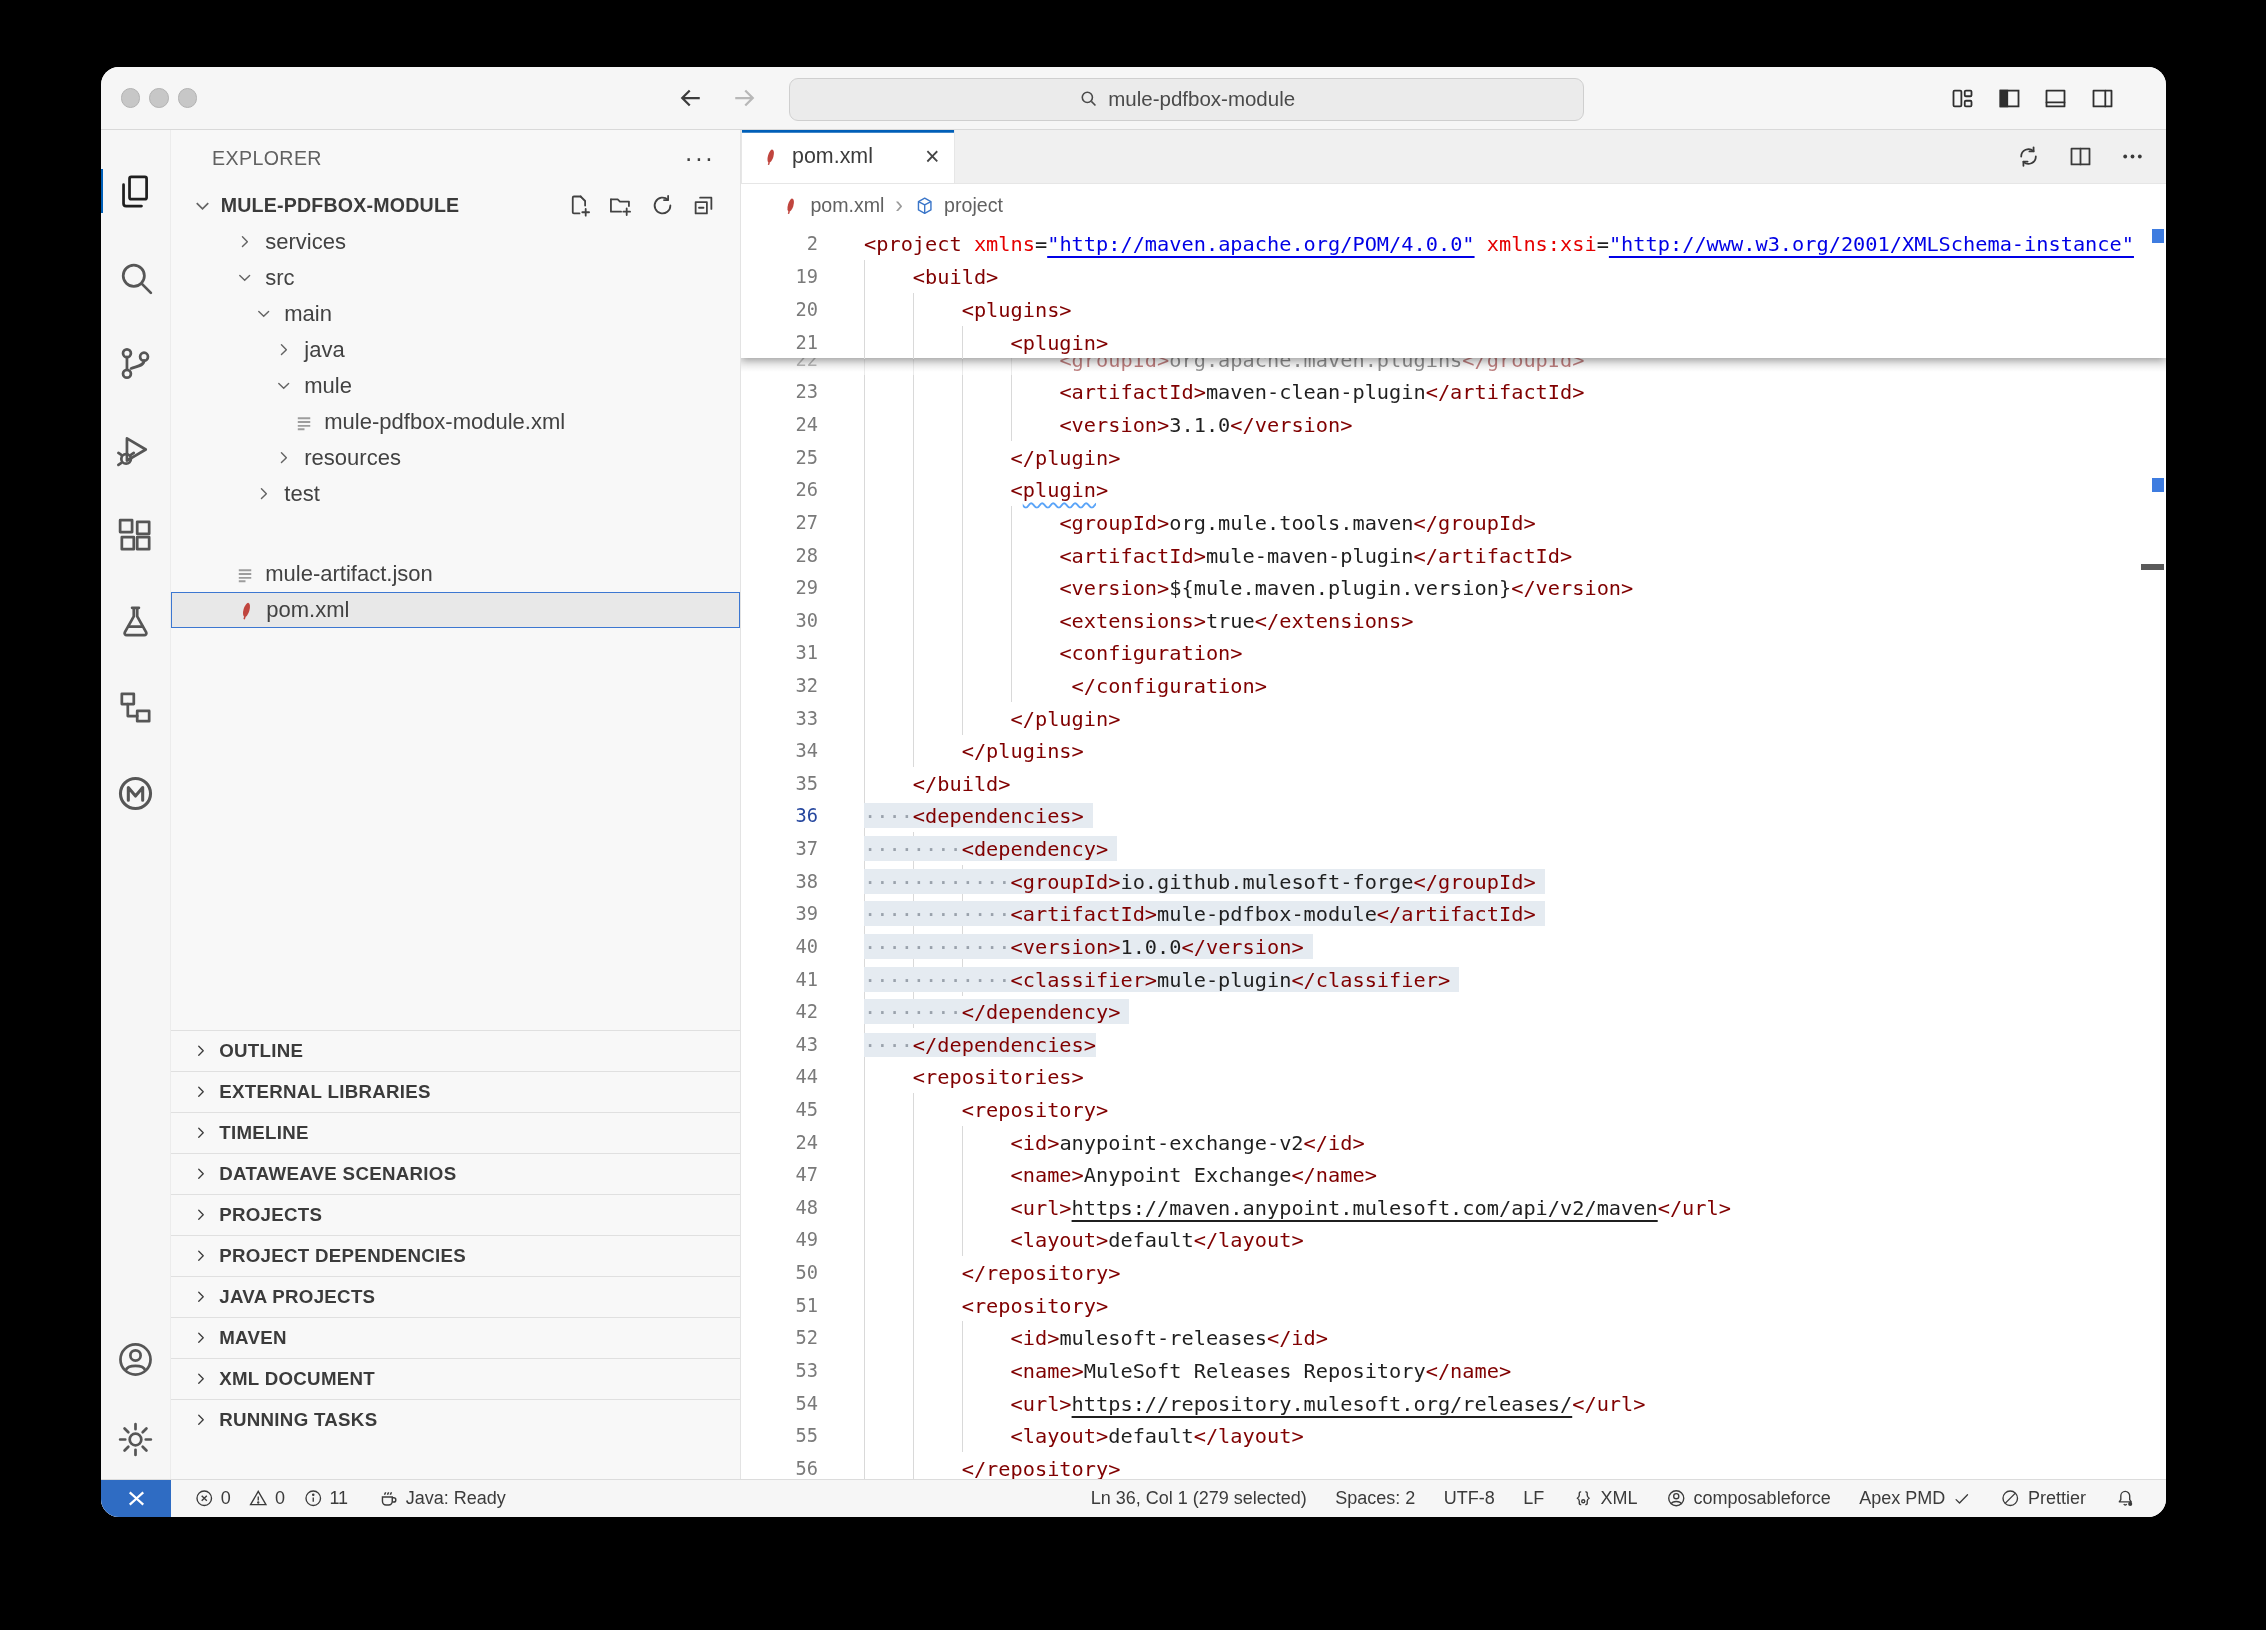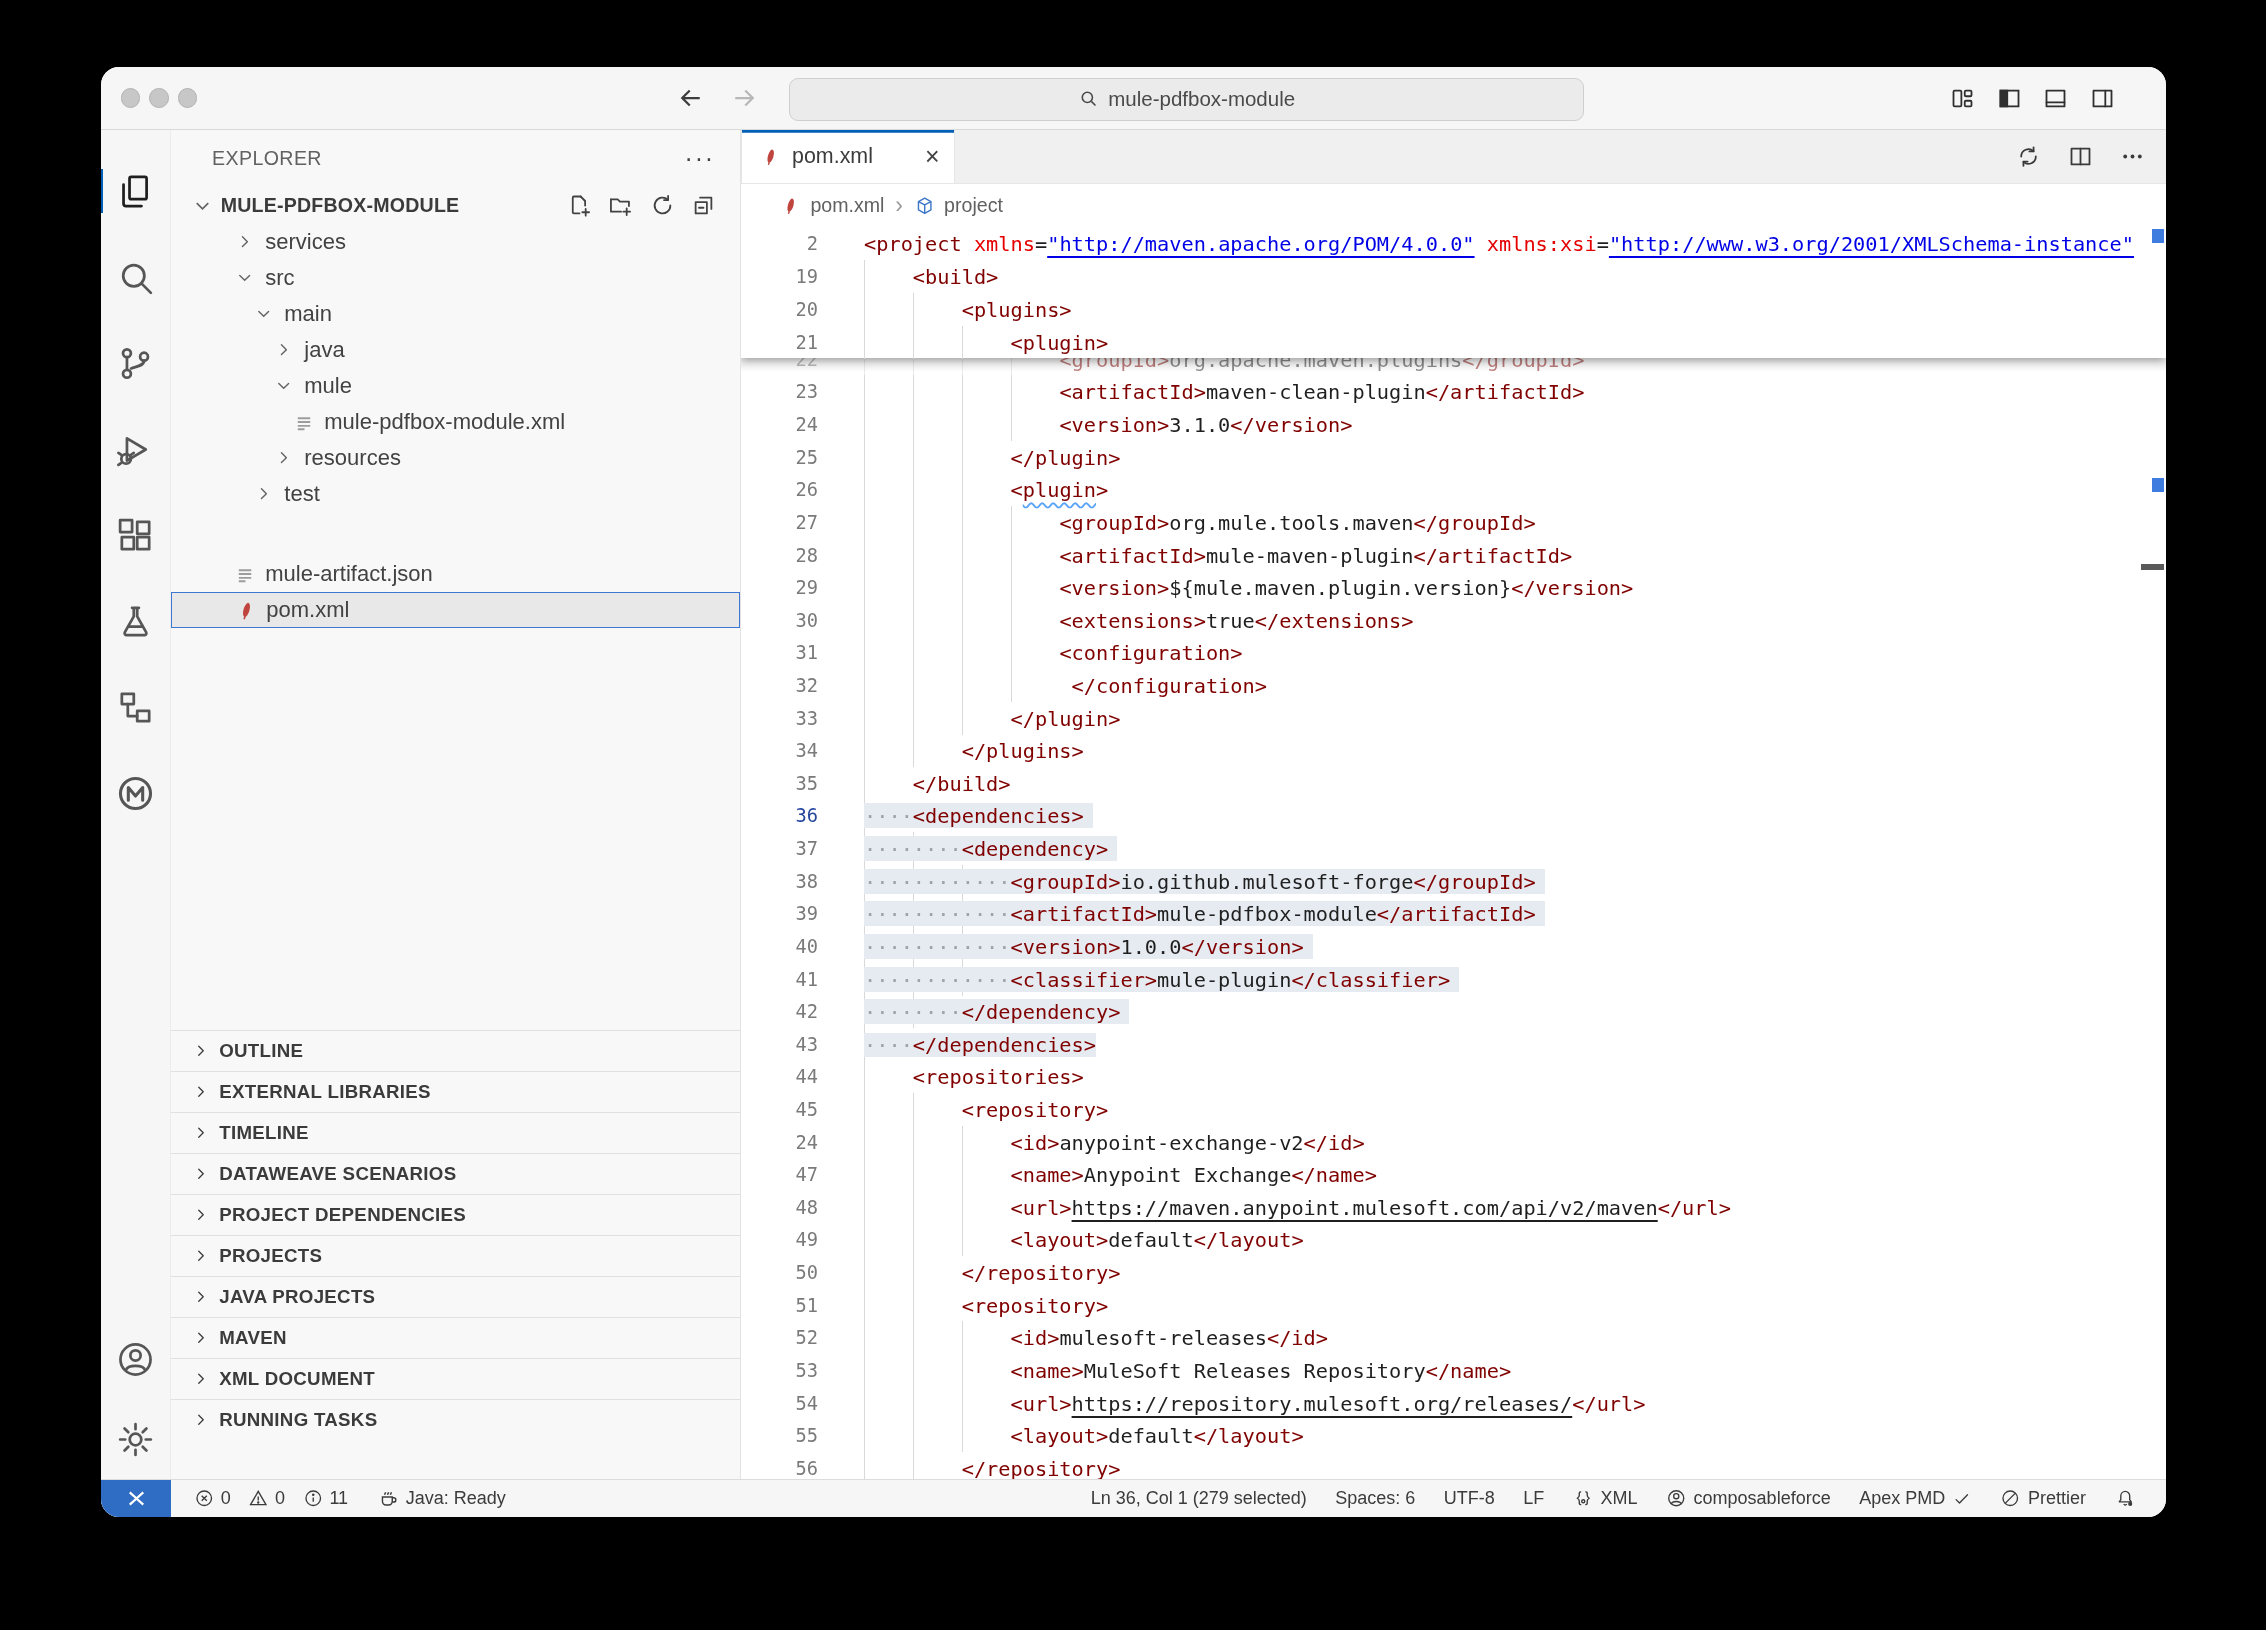--- a/index.html
+++ b/index.html
@@ -413,29 +413,29 @@
                 </svg>
               </span>
               <span>DATAWEAVE SCENARIOS</span>
             </div>
             <div class="panelrow">
               <span style="display: flex;">
                 <svg width="19.6" height="19.6" viewBox="0 0 24 24" fill="none" stroke="currentColor" stroke-width="1.6" stroke-linecap="round" stroke-linejoin="round">
                   <path d="M9.5 6.5l5.5 5.5-5.5 5.5"></path>
                 </svg>
               </span>
+              <span>PROJECTS</span>
+            </div>
+            <div class="panelrow">
+              <span style="display: flex;">
+                <svg width="19.6" height="19.6" viewBox="0 0 24 24" fill="none" stroke="currentColor" stroke-width="1.6" stroke-linecap="round" stroke-linejoin="round">
+                  <path d="M9.5 6.5l5.5 5.5-5.5 5.5"></path>
+                </svg>
+              </span>
               <span>PROJECT DEPENDENCIES</span>
-            </div>
-            <div class="panelrow">
-              <span style="display: flex;">
-                <svg width="19.6" height="19.6" viewBox="0 0 24 24" fill="none" stroke="currentColor" stroke-width="1.6" stroke-linecap="round" stroke-linejoin="round">
-                  <path d="M9.5 6.5l5.5 5.5-5.5 5.5"></path>
-                </svg>
-              </span>
-              <span>PROJECTS</span>
             </div>
             <div class="panelrow">
               <span style="display: flex;">
                 <svg width="19.6" height="19.6" viewBox="0 0 24 24" fill="none" stroke="currentColor" stroke-width="1.6" stroke-linecap="round" stroke-linejoin="round">
                   <path d="M9.5 6.5l5.5 5.5-5.5 5.5"></path>
                 </svg>
               </span>
               <span>JAVA PROJECTS</span>
             </div>
             <div class="panelrow">
@@ -731,21 +731,21 @@
               </svg>
             </span>
           <span>Java: Ready</span>
         </span>
       </div>
       <div class="sbright" id="sbright">
           <span class="sbitem">
             <span>Ln 36, Col 1 (279 selected)</span>
           </span>
           <span class="sbitem">
-            <span>Spaces: 6</span>
+            <span>Spaces: 2</span>
           </span>
           <span class="sbitem">
             <span>UTF-8</span>
           </span>
           <span class="sbitem">
             <span>LF</span>
           </span>
           <span class="sbitem">
             <span style="display: flex;">
               <svg width="20.5" height="20.5" viewBox="0 0 24 24" fill="none" stroke="currentColor" stroke-width="1.6" stroke-linecap="round" stroke-linejoin="round">

